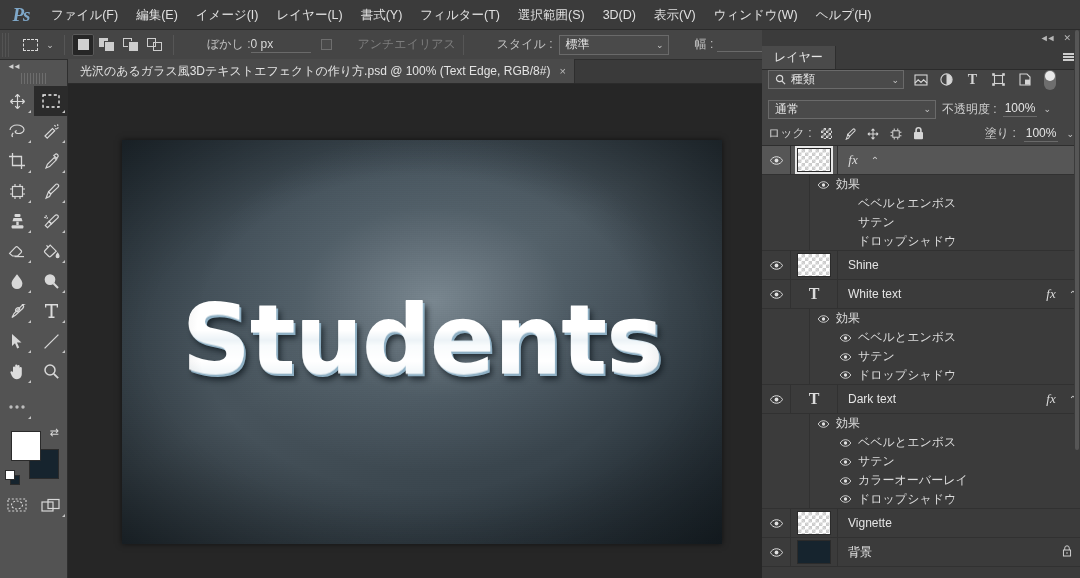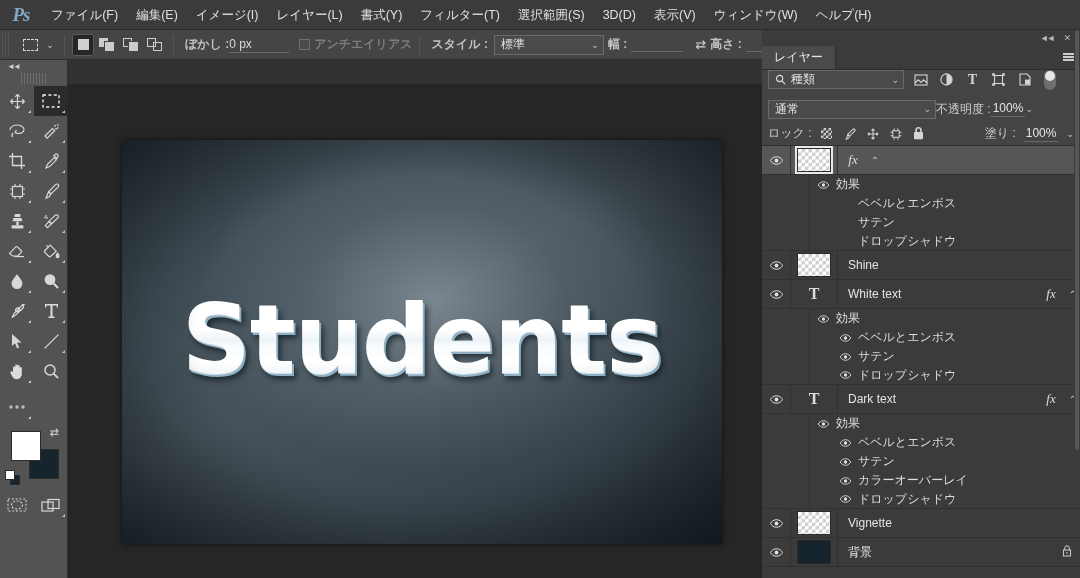--- a/index.html
+++ b/index.html
@@ -45,21 +45,21 @@
   .opt-sep { width:1px; height:20px; background:#565656; margin:0 7px; }
   .sel-modes { display:flex; align-items:center; gap:2px; }
   .selmode {
     width:22px; height:22px; display:flex; align-items:center; justify-content:center;
     border-radius:2px;
   }
   .selmode.active { background:#262626; box-shadow:inset 0 0 0 1px #5a5a5a; }
   .sq { width:11px; height:11px; background:#d0d0d0; }
   .two { position:relative; width:16px; height:14px; }
   .two i { position:absolute; display:block; width:9px; height:9px; }
-  .opt-label { color:#c2c2c2; font-size:12px; margin-left:4px; white-space:nowrap;font-weight:bold; }
+  .opt-label { color:#c2c2c2; font-size:12px; margin-left:26px; white-space:nowrap; }
   .opt-num {
     color:#d8d8d8; font-size:12px; margin-left:0; padding-bottom:1px;
     border-bottom:1px solid #6a6a6a; min-width:60px; display:inline-block;
   }
   .opt-check { width:11px; height:11px; border:1px solid #6e6e6e; background:#4a4a4a; margin-left:10px; }
   .opt-dim { color:#7e7e7e; }
   .opt-select {
     margin-left:6px; height:20px; min-width:110px; background:#4a4a4a;
     border:1px solid #6a6a6a; display:flex; align-items:center;
     justify-content:space-between; padding:0 4px 0 6px; font-size:12px; color:#e2e2e2;
@@ -175,21 +175,21 @@
   .kindsel {
     width:136px; height:19px; background:#4a4a4a; border:1px solid #6a6a6a;
     display:flex; align-items:center; padding:0 4px 0 6px; gap:5px; font-size:12px; color:#e4e4e4;
   }
   .kindsel .car { margin-left:auto; font-size:9px; color:#c8c8c8; }
   .fico { width:19px; height:19px; display:flex; align-items:center; justify-content:center; color:#d5d5d5; }
   .toggleknob { width:12px; height:20px; border-radius:6px; background:#6e6e6e; position:relative; margin-left:3px;}
   .toggleknob::after{ content:""; position:absolute; left:1px; top:1px; width:10px; height:10px;
     border-radius:50%; background:#e8e8e8;}
 
-  .blendrow { height:26px; background:#444; display:flex; align-items:center; padding:0 6px; }
+  .blendrow { height:26px; background:#444; display:flex; align-items:center; padding:0 6px; gap:6px; }
   .blendsel {
     width:168px; height:19px; background:#4a4a4a; border:1px solid #6a6a6a;
     display:flex; align-items:center; padding:0 4px 0 6px; font-size:12px; color:#e4e4e4;
   }
   .blendsel .car { margin-left:auto; font-size:9px; color:#c8c8c8; }
   .minilabel { font-size:12px; color:#cfcfcf; white-space:nowrap; }
   .minival { font-size:12px; color:#e4e4e4; border-bottom:1px solid #6a6a6a; padding:0 2px 1px; }
   .minicaret { font-size:9px; color:#c8c8c8; }
 
   .lockrow { height:24px; background:#444; display:flex; align-items:center; padding:0 6px; gap:8px;
@@ -302,20 +302,26 @@
       <span>標準</span>
       <span class="minicaret">⌄</span>
     </div>
     <span class="opt-label">幅 :</span>
     <span class="opt-blank"></span>
     <span class="swap-ico">⇄</span>
     <span class="opt-label">高さ :</span>
     <span class="opt-blank"></span>
   </div>
 
+  <div class="tabbar">
+    <div class="doc-tab">
+      <span>光沢のあるガラス風3Dテキストエフェクトの作り方.psd @ 100% (Text Edge, RGB/8#)</span>
+      <span class="close">×</span>
+    </div>
+  </div>
 
   <div class="toolbar">
     <div class="tb-collapse">◄◄</div>
     <div class="tb-grip"></div>
     <div class="tb-grid">
 
       <div class="tool">
         <svg width="17" height="17" viewBox="0 0 17 17" fill="none" stroke="#d8d8d8" stroke-width="1.2">
           <path d="M8.5 1.5v14M1.5 8.5h14"></path>
             <path d="M8.5 1.5l-2.3 2.4M8.5 1.5l2.3 2.4M8.5 15.5l-2.3-2.4M8.5 15.5l2.3-2.4M1.5 8.5l2.4-2.3M1.5 8.5l2.4 2.3M15.5 8.5l-2.4-2.3M15.5 8.5l-2.4 2.3"></path>

